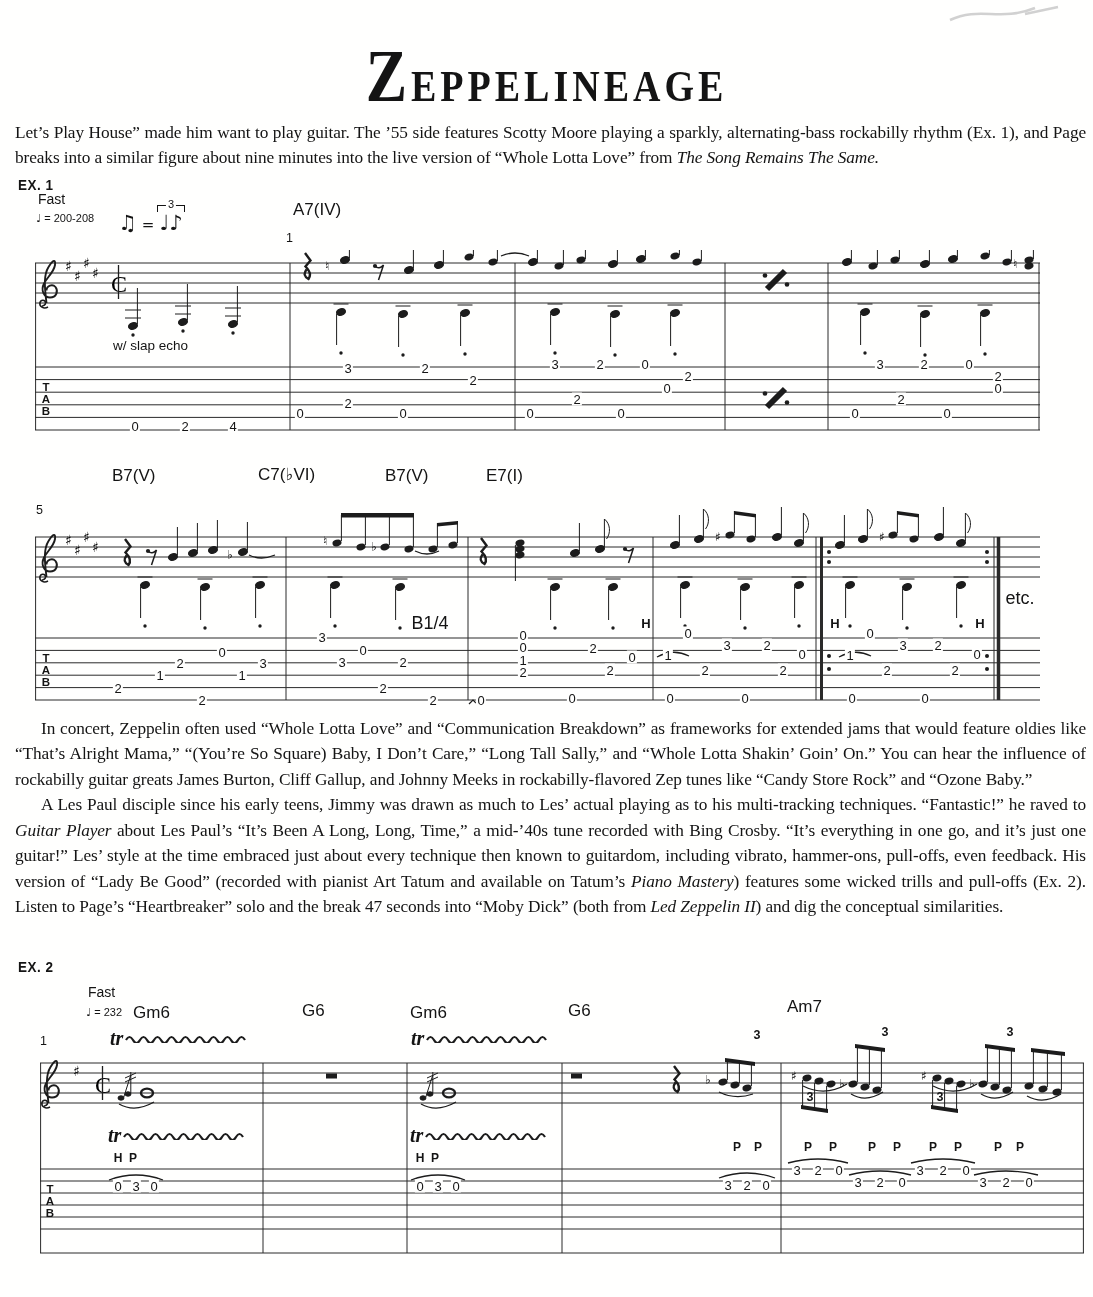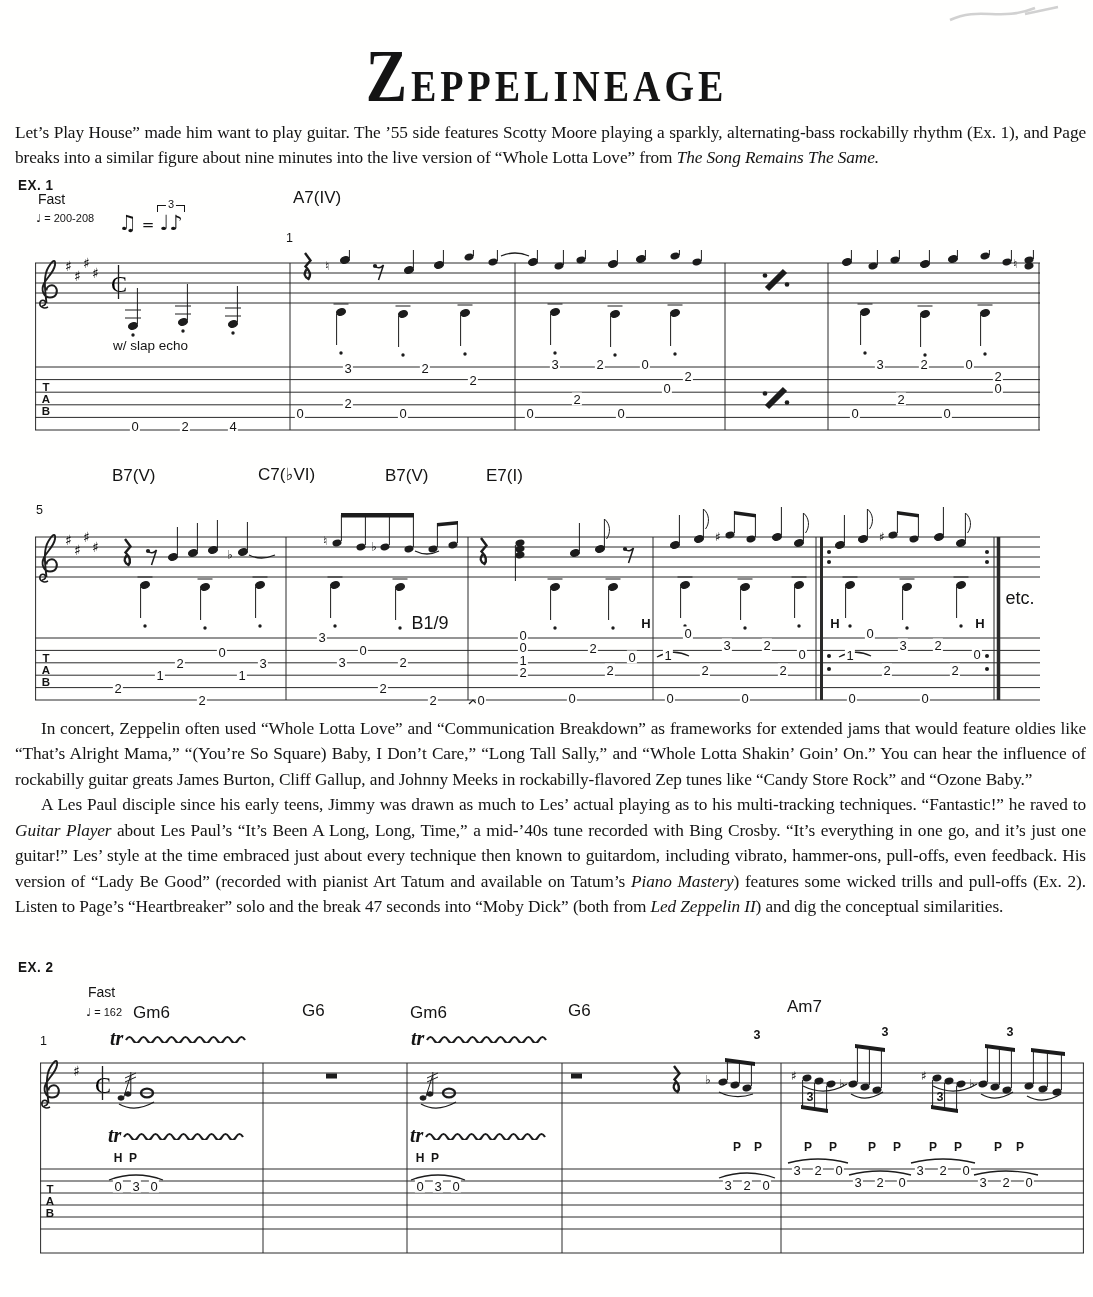--- a/index.html
+++ b/index.html
@@ -66,21 +66,21 @@
   </div>
   <div class="swing" style="left:118px;top:203px">
     <span class="big">♫</span>
     <span>=</span>
     <span class="grp">
       <span class="brk"></span>
       <span class="tnum">3</span>
       <span class="big">♩</span><span class="big">♪</span>
     </span>
   </div>
-  <div class="chord" style="left:293px;top:188px">A7(IV)</div>
+  <div class="chord" style="left:293px;top:200px">A7(IV)</div>
   <div class="mnum" style="left:286px;top:231px">1</div>
 
   <svg class="abs" style="left:35px;top:250px" width="1005" height="185" viewBox="0 0 1005 185">
     <defs>
       <g id="nh">
           <ellipse rx="4.6" ry="3.3" transform="rotate(-18)" fill="#1c1c1c"></ellipse>
         </g>
       <g id="bassLow" stroke="#1c1c1c">
           <line x1="-8" x2="8" y1="-16" y2="-16"></line>
           <line x1="-8" x2="8" y1="-8" y2="-8"></line>
@@ -409,37 +409,37 @@
       <span class="spot" style="left: 815px; top: 150px;">1</span>
       <span class="spot" style="left: 868px; top: 140px;">3</span>
       <span class="spot" style="left: 903px; top: 140px;">2</span>
       <span class="spot" style="left: 942px; top: 149px;">0</span>
       <span class="spot" style="left: 852px; top: 165px;">2</span>
       <span class="spot" style="left: 920px; top: 165px;">2</span>
       <span class="spot" style="left: 817px; top: 193px;">0</span>
       <span class="spot" style="left: 890px; top: 193px;">0</span>
     </div>
   <div class="abs" style="left:35px;top:505px;width:1005px;height:200px">
-      <span class="spot ann" style="left: 395px; top: 118px;">B1/9</span>
+      <span class="spot ann" style="left: 395px; top: 118px;">B1/4</span>
       <span class="spot h" style="left: 611px; top: 118px;">H</span>
       <span class="spot h" style="left: 800px; top: 118px;">H</span>
       <span class="spot h" style="left: 945px; top: 118px;">H</span>
       <span class="spot ann" style="left: 985px; top: 93px;">etc.</span>
     </div>
 
   <div class="para" style="top:716px">
     <p><span>In concert, Zeppelin often used “Whole Lotta Love” and “Communication Breakdown” as frameworks for extended jams that would feature oldies like “That’s Alright Mama,” “(You’re So Square) Baby, I Don’t Care,” “Long Tall Sally,” and “Whole Lotta Shakin’ Goin’ On.” You can hear the influence of rockabilly guitar greats James Burton, Cliff Gallup, and Johnny Meeks in rockabilly-flavored Zep tunes like “Candy Store Rock” and “Ozone Baby.”</span></p>
     <p><span>A Les Paul disciple since his early teens, Jimmy was drawn as much to Les’ actual playing as to his multi-tracking techniques. “Fantastic!” he raved to </span><i>Guitar Player</i><span> about Les Paul’s “It’s Been A Long, Long, Time,” a mid-’40s tune recorded with Bing Crosby. “It’s everything in one go, and it’s just one guitar!” Les’ style at the time embraced just about every technique then known to guitardom, including vibrato, hammer-ons, pull-offs, even feedback. His version of “Lady Be Good” (recorded with pianist Art Tatum and available on Tatum’s </span><i>Piano Mastery</i><span>) features some wicked trills and pull-offs (Ex. 2). Listen to Page’s “Heartbreaker” solo and the break 47 seconds into “Moby Dick” (both from </span><i>Led Zeppelin II</i><span>) and dig the conceptual similarities.</span></p>
   </div>
 
   <div class="exlabel" style="left:18px;top:958px">EX. 2</div>
   <div class="tempo" style="left:88px;top:984px;font-size:14px">Fast</div>
   <div class="tempo" style="left:86px;top:1006px">
     <span class="mus">♩</span>
-    <span>= 162</span>
+    <span>= 232</span>
   </div>
   <div class="mnum" style="left:40px;top:1034px">1</div>
   <div class="chord" style="left:133px;top:1003px">Gm6</div>
   <div class="chord" style="left:302px;top:1001px">G6</div>
   <div class="chord" style="left:410px;top:1003px">Gm6</div>
   <div class="chord" style="left:568px;top:1001px">G6</div>
   <div class="chord" style="left:787px;top:997px">Am7</div>
 
   <div class="trillg" style="left:110px;top:1028px">
     <span class="tr">tr</span>

